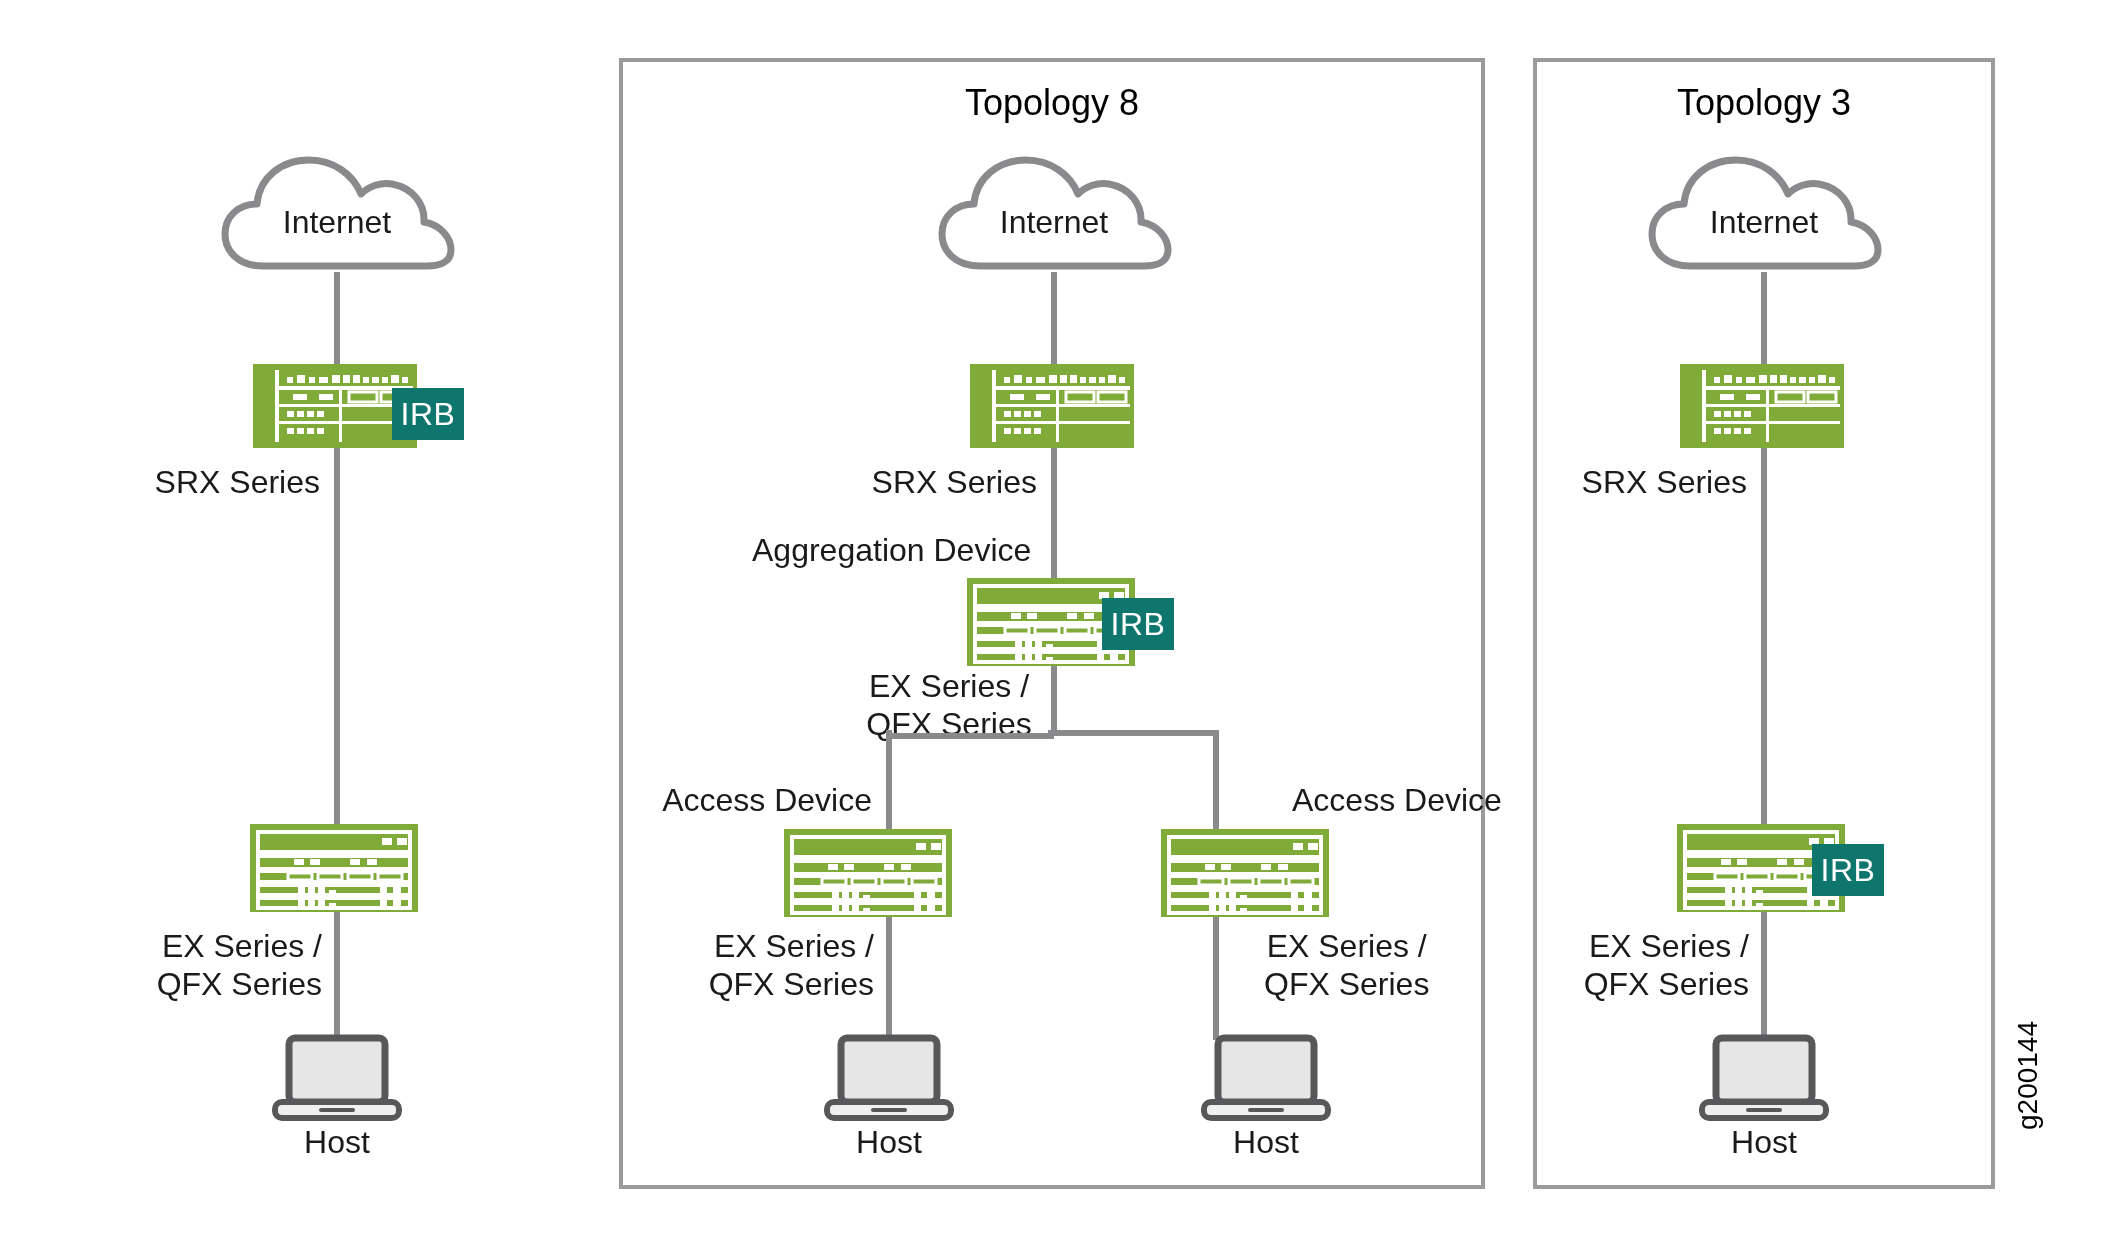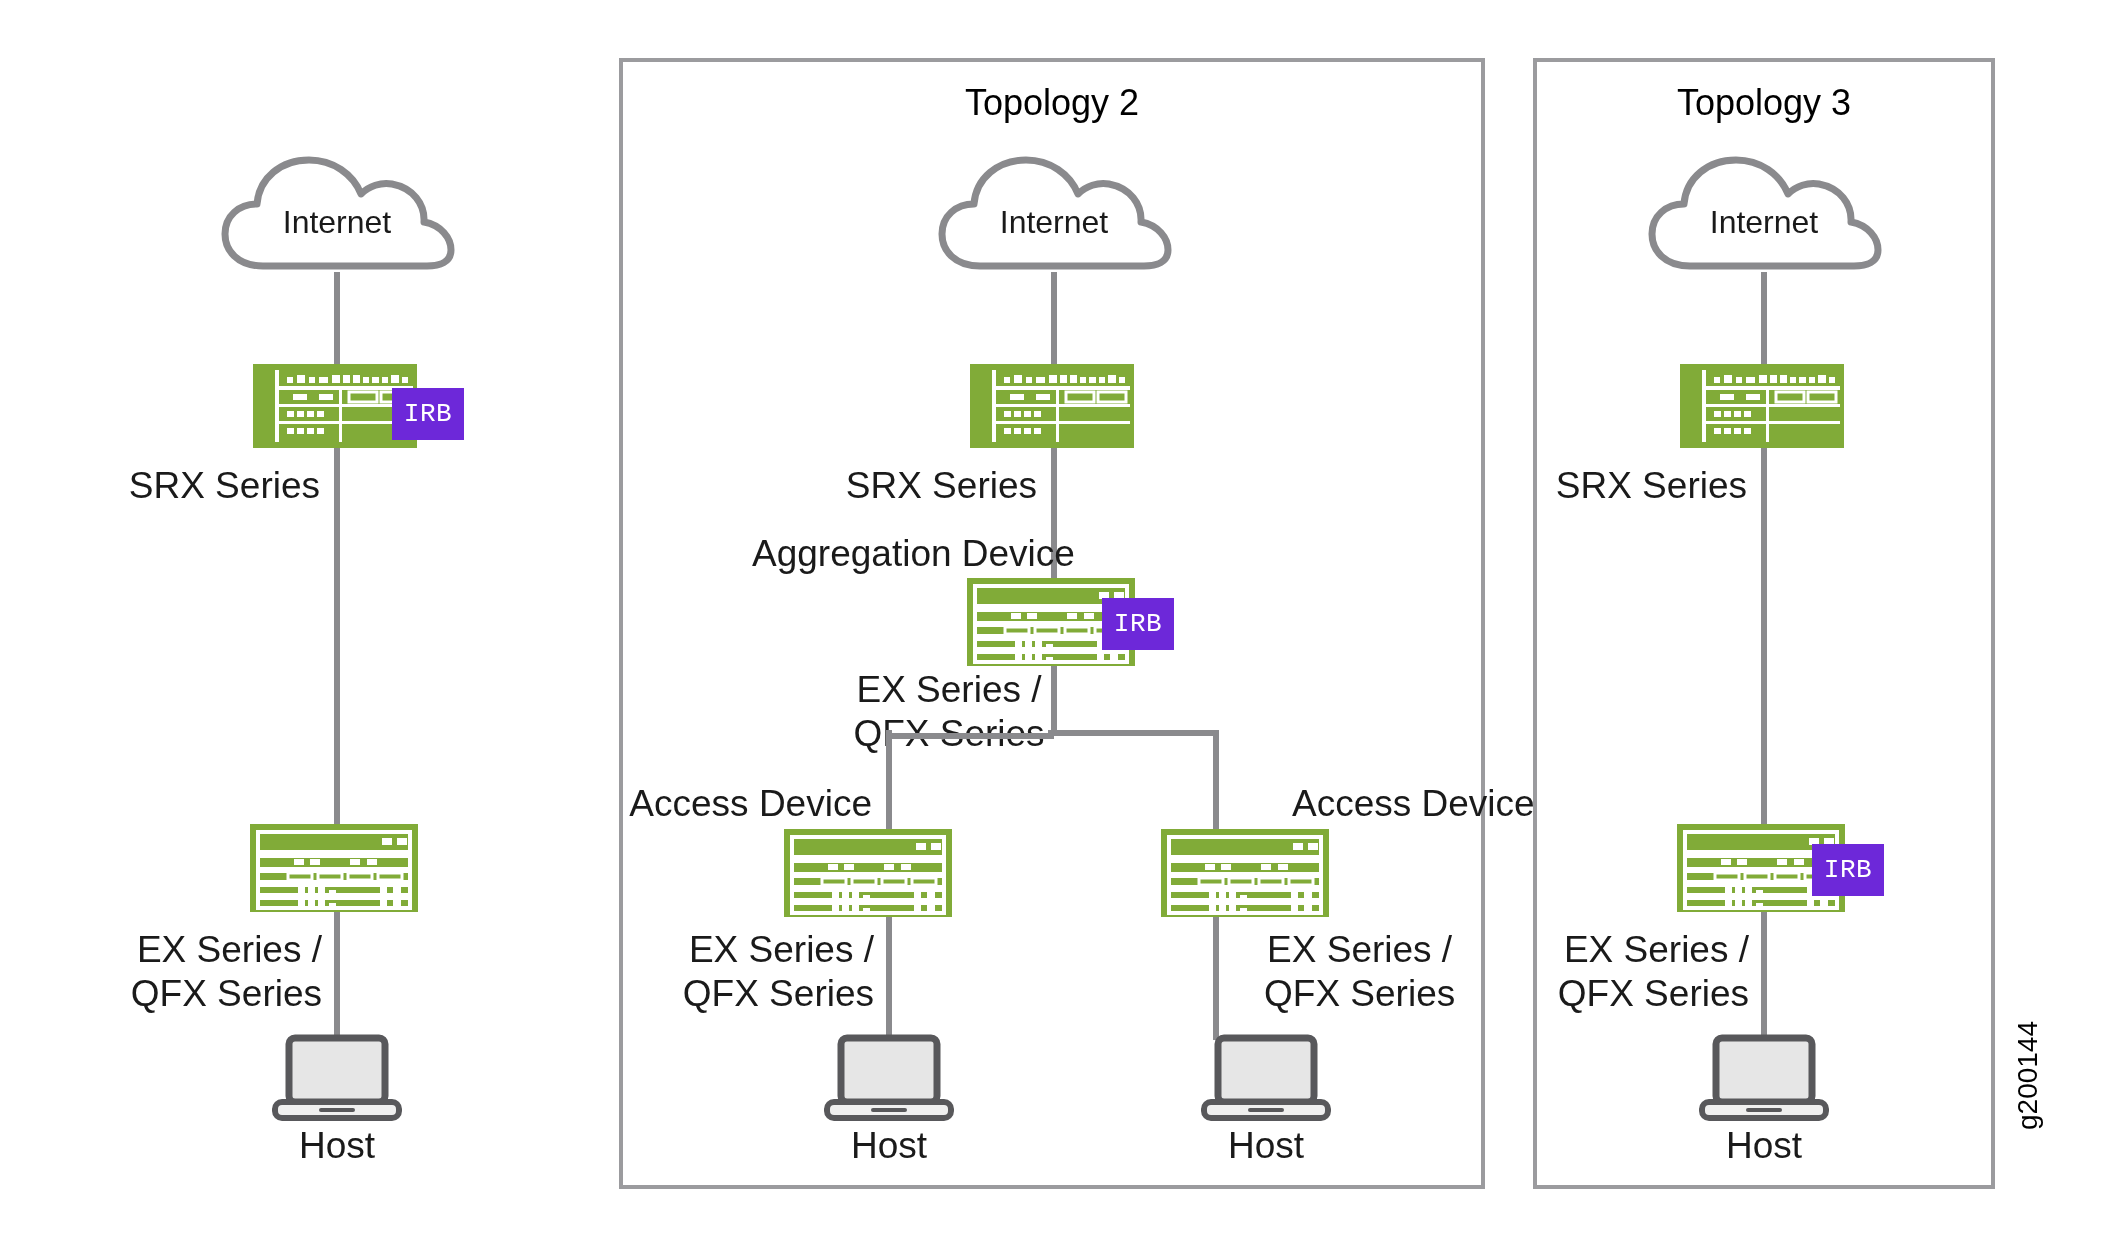--- a/index.html
+++ b/index.html
@@ -29,21 +29,21 @@
   .panel-title {
     position: absolute;
     width: 100%;
     text-align: center;
     font-size: 36px;
     color: #000000;
     white-space: nowrap;
   }
   .lbl {
     position: absolute;
-    font-size: 37px;
+    font-size: 32px;
     color: #1a1a1a;
     white-space: nowrap;
     line-height: 1.18;
   }
   .lbl.center { transform: translateX(-50%); text-align: center; }
   .lbl.rightal { transform: translateX(-100%); text-align: right; }
   .lbl.leftal  { text-align: center; }
 
   .link {
     position: absolute;
@@ -78,28 +78,27 @@
   .device {
     position: absolute;
     background: #81ab38;
     box-sizing: border-box;
   }
   .device svg { display: block; width: 100%; height: 100%; }
 
   
   .irb {
     position: absolute;
-    background: #6d28d9;
+    background: #0f766e;
     color: #ffffff;
-    font-size: 26px;
+    font-size: 32px;
     display: flex;
     align-items: center;
     justify-content: center;
     letter-spacing: 0.5px;
-    font-family: Liberation Mono, monospace;
   }
 
   
   .laptop {
     position: absolute;
     width: 132px;
     height: 92px;
   }
   .laptop svg { display: block; width: 100%; height: 100%; }
 
@@ -222,21 +221,21 @@
   <div class="laptop" style="left:271px; top:1032px;">
     <svg viewBox="0 0 132 92" preserveAspectRatio="none" aria-hidden="true">
       <rect x="18" y="6" width="96" height="64" rx="6" fill="#e6e6e6" stroke="#58585b" stroke-width="7"></rect>
       <rect x="4" y="70" width="124" height="16" rx="7" fill="#efefef" stroke="#58585b" stroke-width="6"></rect>
       <rect x="48" y="76" width="36" height="4" rx="2" fill="#58585b"></rect>
     </svg>
   </div>
   <div class="lbl center" style="left:337px; top:1124px;">Host</div>
 
   <div class="panel" style="left:619px; top:58px; width:866px; height:1131px;">
-    <div class="panel-title" style="top:20px;">Topology 2</div>
+    <div class="panel-title" style="top:20px;">Topology 8</div>
   </div>
 
   <div class="cloud" style="left:934px; top:146px;">
     <svg viewBox="0 0 240 128" preserveAspectRatio="none" aria-hidden="true">
       <path d="M46 120 C20 120 8 104 8 88 C8 70 22 58 40 58 C42 32 64 14 92 14
                C116 14 136 28 144 48 C152 40 164 36 175 38 C196 42 208 58 207 76
                C224 79 234 92 234 104 C234 116 223 120 210 120 Z" fill="#ffffff" stroke="#8a8a8d" stroke-width="7" stroke-linejoin="round"></path>
     </svg>
     <div class="cloud-label">Internet</div>
   </div>

